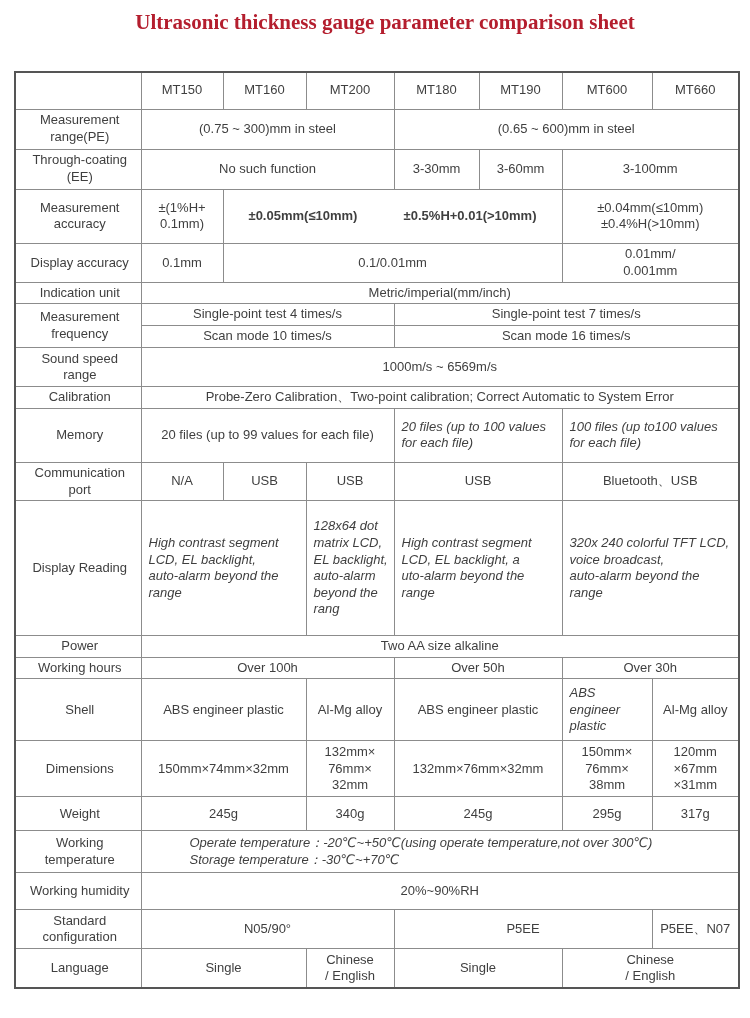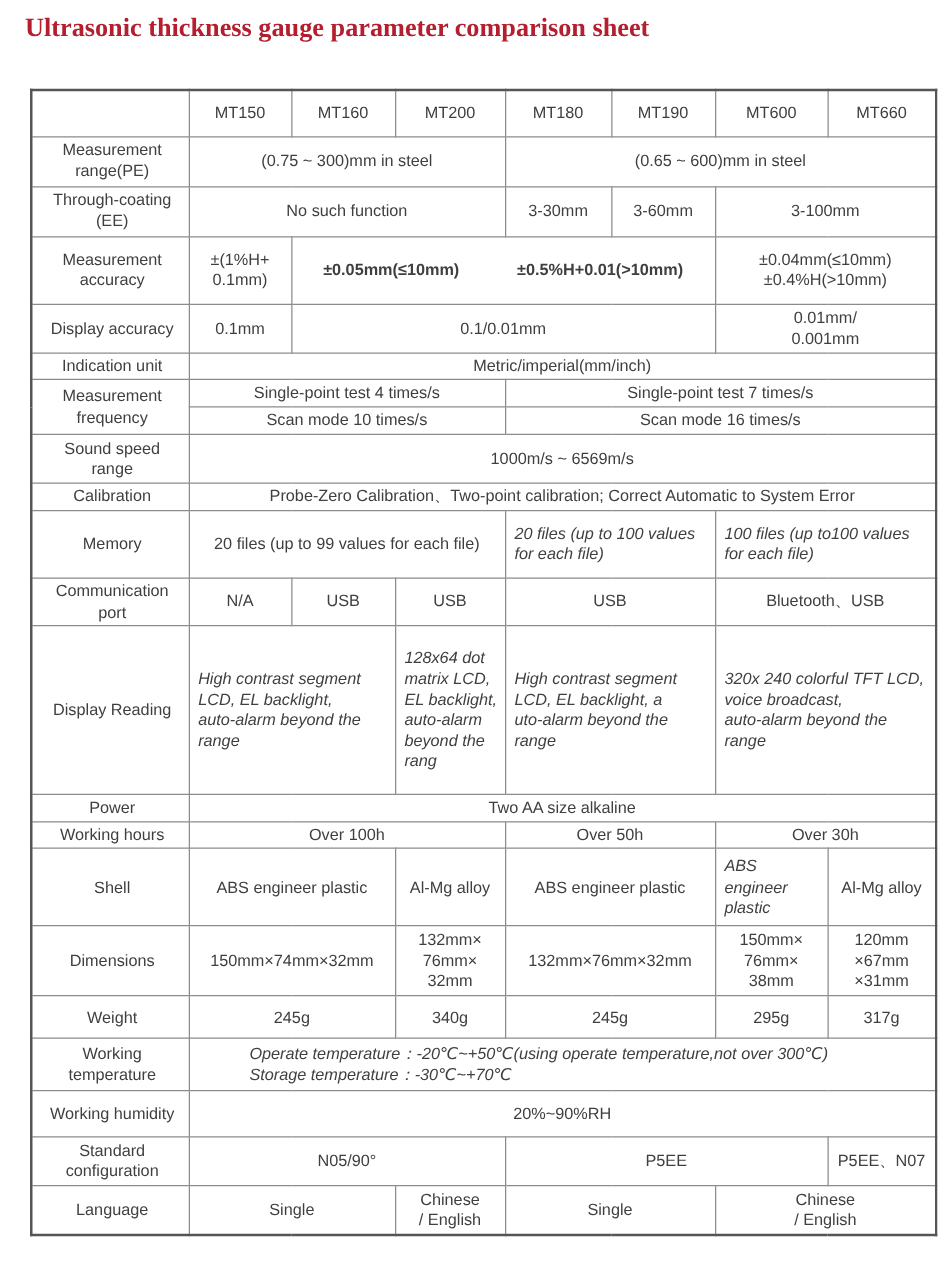--- a/index.html
+++ b/index.html
@@ -15,25 +15,26 @@
     box-sizing: border-box;
     overflow: hidden;
   }
   h1.title {
     font-family: "Liberation Serif", "DejaVu Serif", serif;
     font-weight: bold;
     font-size: 21px;
     color: #b41e2e;
     margin: 10px 0 0 20px;
     letter-spacing: 0px;
+    text-align: center;
   }
   table.cmp {
     border-collapse: collapse;
     table-layout: fixed;
-    margin: 36px 0 0 24px;
+    margin: 36px 0 0 14px;
     width: 726px;
     border: 2px solid #555555;
   }
   table.cmp td {
     border: 1px solid #8c8c8c;
     font-size: 13px;
     line-height: 1.28;
     color: #3f3f3f;
     text-align: center;
     vertical-align: middle;

